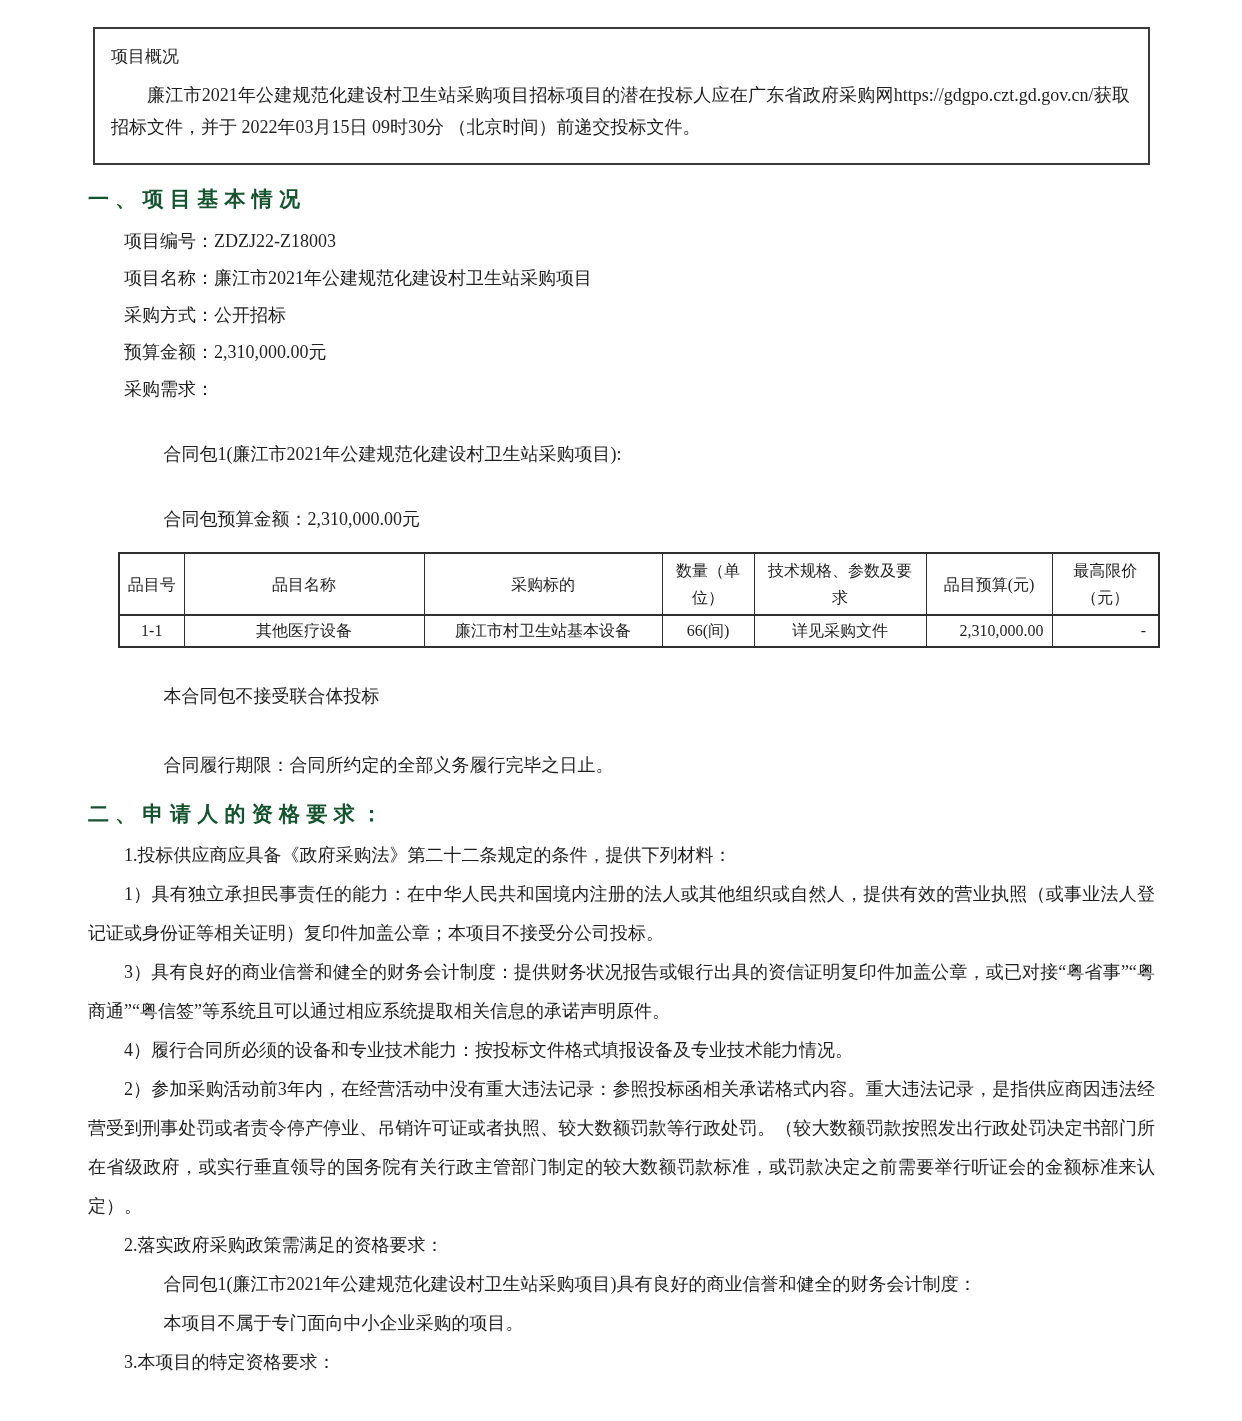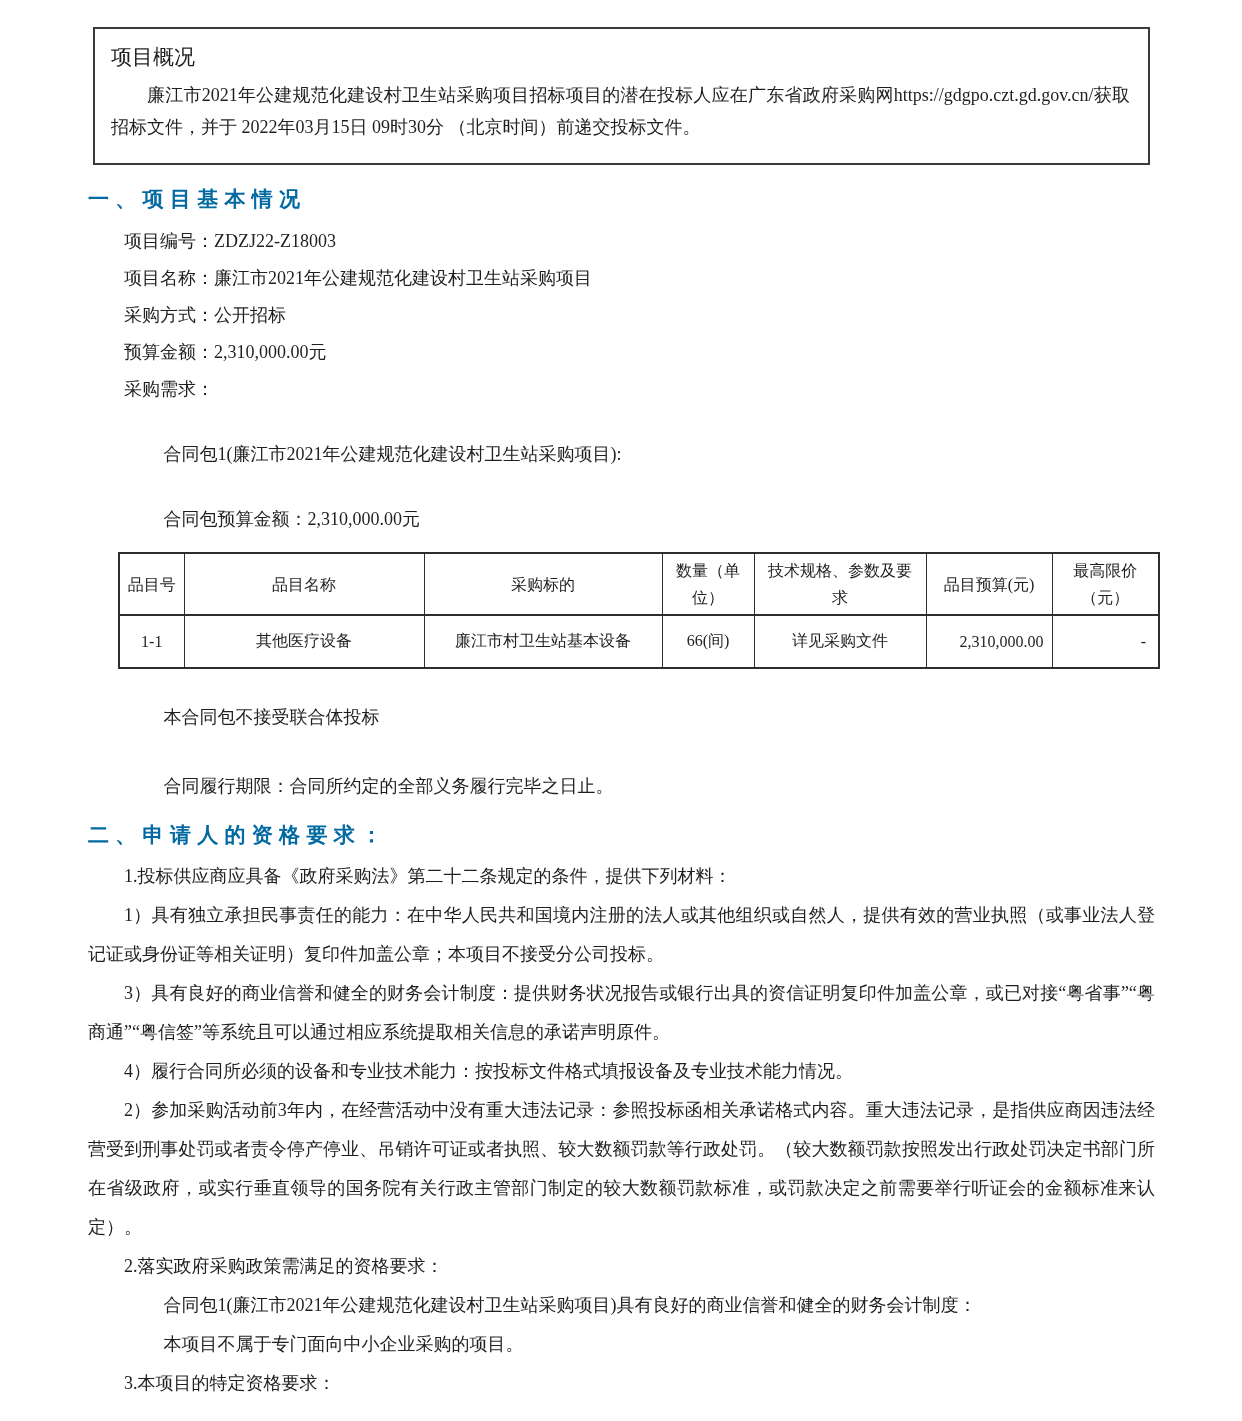--- a/index.html
+++ b/index.html
@@ -15,36 +15,36 @@
     overflow: hidden;
   }
   .content { padding: 0 87px 0 88px; }
 
   
   .overview-box {
     margin: 27px 92px 0 93px;
     border: 2px solid #3a3a3a;
     padding: 16px 18px 20px 16px;
   }
-  .box-title { font-size: 21px; line-height: 24px; }
+  .box-title { font-size: 17px; line-height: 24px; }
   .box-body {
     margin-top: 10px;
     font-size: 18px;
     line-height: 32px;
     text-indent: 2em;
     text-align: justify;
     word-break: break-all;
   }
 
   
   .h-major {
     font-size: 21px;
     font-weight: bold;
     letter-spacing: 0.30em;
-    color: #0369a1;
+    color: #14532d;
   }
   #sec1-heading { margin-top: 20px; }
   #sec2-heading { margin-top: 14px; }
 
   
   .info-block { margin-top: 10px; }
   .line { font-size: 18px; line-height: 37px; }
   .ind2 { padding-left: 2em; }
   .ind4 { padding-left: 4.2em; margin-top: 28px; }
 
@@ -61,21 +61,21 @@
     border: 1px solid #2e2e2e;
     border-bottom: 2px solid #2e2e2e;
     font-weight: normal;
     height: 62px;
     text-align: center;
     line-height: 27px;
     padding: 2px 6px;
   }
   .items-table td {
     border: 1px solid #2e2e2e;
-    height: 53px;
+    height: 32px;
     text-align: center;
     padding: 2px 4px;
   }
   .items-table td.num-right { text-align: right; padding-right: 8px; }
   .items-table td.dash-right { text-align: right; padding-right: 12px; }
 
   .after-table { margin-top: 12px; }
   .after-table .line { line-height: 41px; }
 
   

